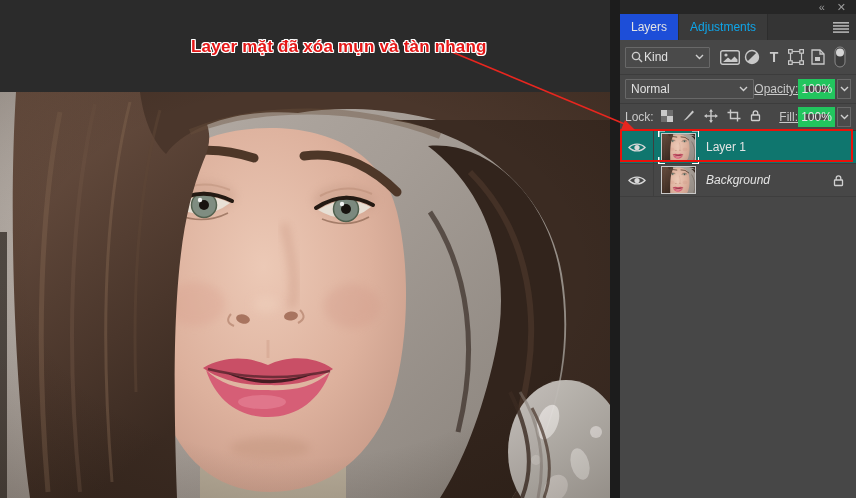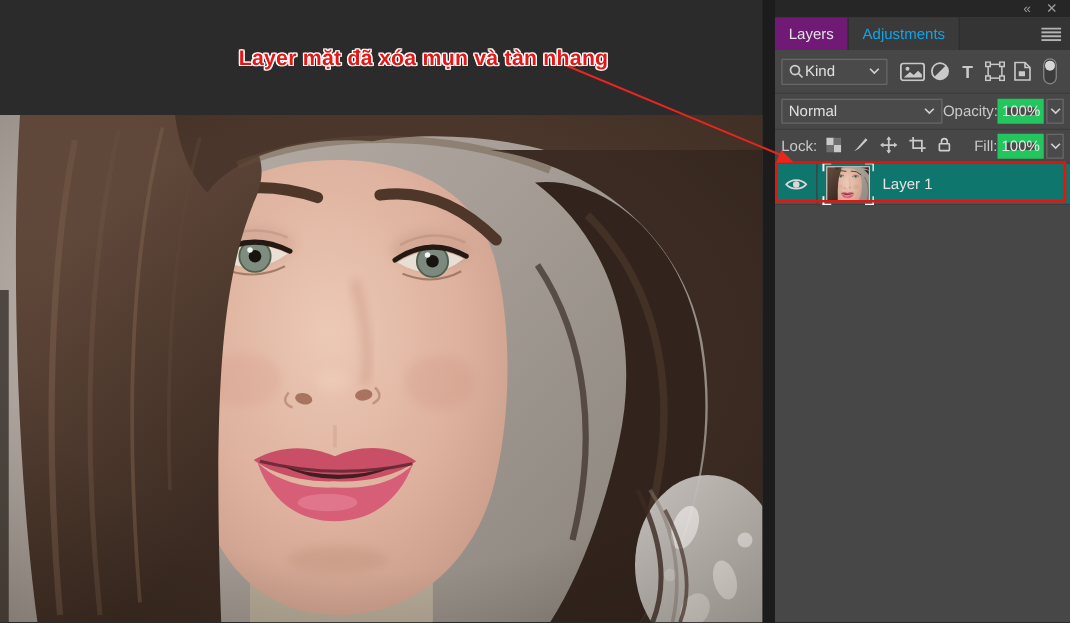--- a/index.html
+++ b/index.html
@@ -14,39 +14,39 @@
   .gutter{position:absolute;left:610px;top:0;width:10px;height:498px;background:#1c1c1c;}
 
   
   .panel{position:absolute;left:620px;top:0;width:236px;height:498px;background:#474747;
          font-size:12px;color:#cfcfcf;border-bottom:1px solid #333;}
   .topbar{height:14px;background:#262626;display:flex;justify-content:flex-end;align-items:center;
           gap:12px;padding-right:10px;color:#9a9a9a;font-size:11px;line-height:1;}
   .topbar .glyph{cursor:default;}
   .tabbar{height:26px;background:#343434;display:flex;align-items:stretch;}
   .tab{padding:0 11px;display:flex;align-items:center;color:#0ea5e9;cursor:default;}
-  .tab.active{background:#701a75;color:#e3e3e3;}
+  .tab.active{background:#1d4ed8;color:#e3e3e3;}
   .tab.inactive{background:#3a3a3a;border-right:1px solid #2d2d2d;border-left:1px solid #2d2d2d;}
   .panel-menu{margin-left:auto;display:flex;align-items:center;padding-right:7px;}
 
   .row{display:flex;align-items:center;padding:0 5px;box-sizing:border-box;}
   .filter-row{height:35px;border-bottom:1px solid #3c3c3c;}
   .blend-row{height:29px;border-bottom:1px solid #3c3c3c;}
   .lock-row{height:26px;}
 
   .select-box{height:21px;border:1px solid #686868;border-radius:1px;background:#4a4a4a;
               display:flex;align-items:center;gap:1px;padding:0 5px;color:#e0e0e0;box-sizing:border-box;}
   .kind-select{width:93px;}
   .blend-select{width:133px;justify-content:space-between;height:20px;}
   .value-box{width:37px;height:20px;border:7px solid #22c55e;background:#4a4a4a;display:flex;
              align-items:center;justify-content:center;color:#e6e6e6;box-sizing:border-box;margin-left:0;}
   .chev-box{width:14px;height:20px;border:1px solid #686868;background:#4a4a4a;display:flex;
             align-items:center;justify-content:center;box-sizing:border-box;margin-left:2px;}
   .lbl{color:#c9c9c9;}
-  .ml-auto{margin-left:auto;}
+  .ml-auto{margin-left:auto;text-decoration:underline;}
 
   .filter-icons{display:flex;flex:1;justify-content:space-between;align-items:center;margin-left:9px;}
   .icon-btn{display:flex;align-items:center;justify-content:center;width:22px;height:22px;cursor:default;}
   .type-glyph{font-size:14px;font-weight:bold;color:#c9c9c9;line-height:1;}
   .lock-icons{display:flex;gap:9px;align-items:center;margin-left:7px;}
 
   .layers-list{border-top:1px solid #3a3a3a;}
   .layer-row{height:32px;display:flex;align-items:center;border-bottom:1px solid #3e3e3e;position:relative;}
   .layer-row.selected{background:#0f766e;}
   .eye-cell{width:33px;align-self:stretch;display:flex;align-items:center;justify-content:center;
@@ -328,20 +328,40 @@
           </svg>
         </span>
         <span class="thumb sel">
           <svg viewBox="84 30 380 311">
             <use href="#portrait"></use>
           </svg>
         </span>
         <span class="layer-name">Layer 1</span>
       </div>
 
+      <div class="layer-row">
+        <span class="eye-cell">
+          <svg width="18" height="11">
+            <path d="M1,5.5 C5,1 13,1 17,5.5 C13,10 5,10 1,5.5 Z" fill="none" stroke="#d8d8d8" stroke-width="1.4"></path>
+            <circle cx="9" cy="5.5" r="2.6" fill="#d8d8d8"></circle>
+          </svg>
+        </span>
+        <span class="thumb">
+          <svg viewBox="84 30 380 311">
+            <use href="#portrait"></use>
+          </svg>
+        </span>
+        <span class="layer-name italic">Background</span>
+        <span class="row-lock">
+          <svg width="11" height="13">
+            <rect x="1.5" y="6" width="8" height="5.5" rx="0.5" fill="none" stroke="#d0d0d0" stroke-width="1.3"></rect>
+            <path d="M3.2,6 V4.2 a2.3,2.3 0 0 1 4.6,0 V6" fill="none" stroke="#d0d0d0" stroke-width="1.3"></path>
+          </svg>
+        </span>
+      </div>
 
     </div>
   </div>
 
   <div class="red-rect"></div>
   <div class="annotation">Layer  mặt đã xóa mụn và tàn nhang</div>
   <svg class="overlay">
     <line x1="452" y1="52" x2="627" y2="125" stroke="#e8261f" stroke-width="1.6"></line>
     <polygon points="635,130 620.8,130.2 625,119.9" fill="#e8261f"></polygon>
   </svg>

